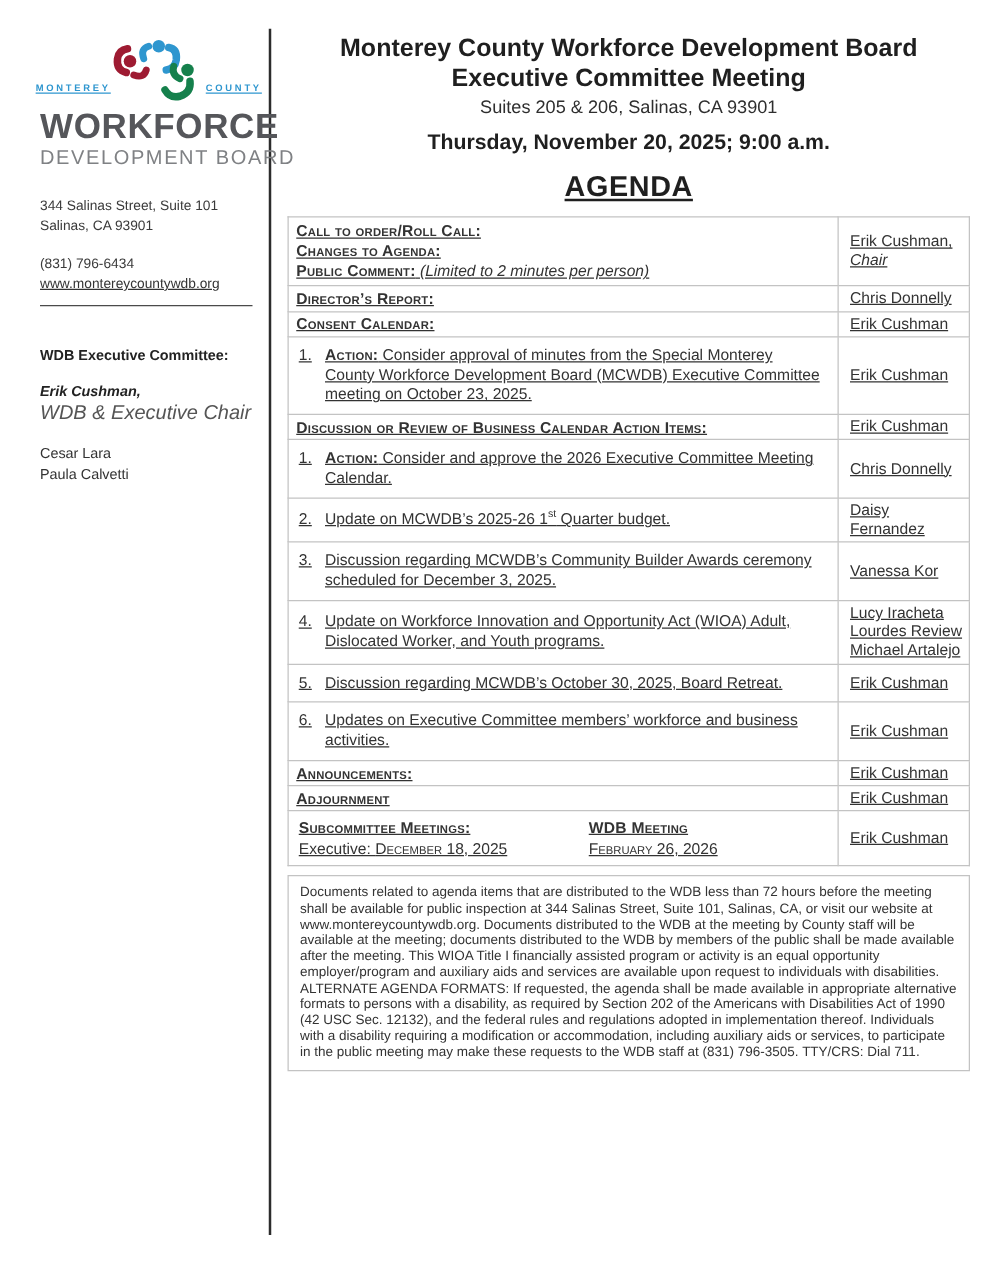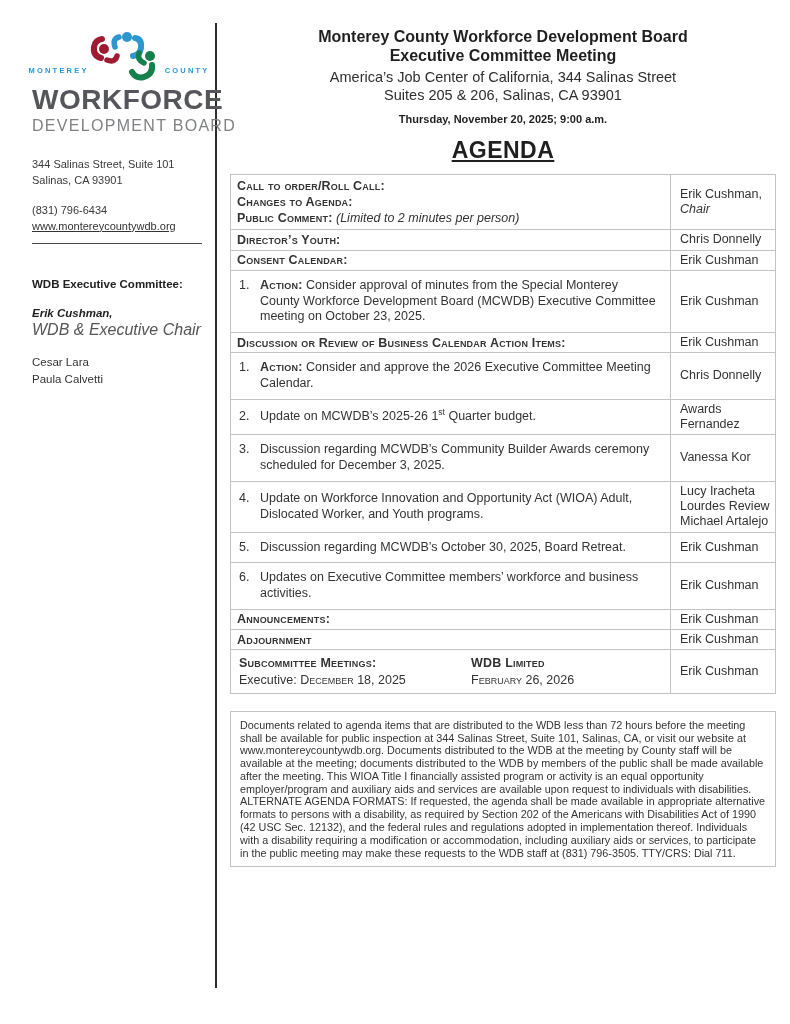--- a/index.html
+++ b/index.html
@@ -8,62 +8,62 @@
     font-family:"Liberation Sans", sans-serif; color:#333; overflow:hidden;
   }
 
   
   .vdivider { position:absolute; left:215px; top:23px; width:2px; height:965px; background:#2c2c2c; }
 
   
   .sidebar { position:absolute; left:32px; top:30px; width:174px; }
   .logo { width:174px; }
   .logo-mark-row { display:flex; align-items:center; justify-content:center; }
-  .logo-word-side { font-size:7.5px; font-weight:bold; letter-spacing:2.2px; color:#2e96cf; margin-top:16px; white-space:nowrap; }
+  .logo-word-side { font-size:7.5px; font-weight:bold; letter-spacing:2.2px; color:#2e96cf; margin-top:16px; white-space:nowrap;text-decoration:underline; }
   .logo-workforce { font-size:28px; font-weight:bold; color:#55565a; letter-spacing:0.5px; line-height:1; margin-top:-8px; text-align:center; }
   .logo-devboard { font-size:16px; color:#7f8184; letter-spacing:1.3px; font-weight:400; margin-top:3px; text-align:center; white-space:nowrap; }
 
   .sb-address { margin-top:22px; font-size:11px; line-height:1.45; color:#3a3a3a; }
   .sb-phone { margin-top:15px; font-size:11px; color:#3a3a3a; }
   .sb-link { font-size:11px; color:#333; text-decoration:underline; cursor:pointer; }
   .sb-rule { margin-top:9px; border:none; border-top:1.5px solid #4a4a4a; width:170px; margin-left:0; }
   .sb-committee { margin-top:34px; font-size:11.5px; font-weight:bold; color:#222; }
   .sb-chair-name { margin-top:17px; font-size:11.5px; font-weight:bold; font-style:italic; color:#222; }
   .sb-chair-title { font-size:16px; font-style:italic; color:#555; line-height:1.35; }
   .sb-members { margin-top:14px; font-size:11.5px; line-height:1.4; color:#333; }
 
   
   .main { position:absolute; left:230px; top:28px; width:546px; }
-  .m-title { text-align:center; font-weight:bold; font-size:16px; line-height:1.18; color:#1f1f1f; }
+  .m-title { text-align:center; font-weight:bold; font-size:20px; line-height:1.18; color:#1f1f1f; }
   .m-sub { text-align:center; font-size:14.5px; line-height:1.26; color:#2e2e2e; }
   .m-sub-block { margin-top:2px; }
-  .m-date { text-align:center; font-size:11px; font-weight:bold; color:#1f1f1f; margin-top:9px; }
+  .m-date { text-align:center; font-size:17px; font-weight:bold; color:#1f1f1f; margin-top:9px; }
   .m-agenda { text-align:center; font-size:23px; font-weight:bold; text-decoration:underline; color:#1f1f1f; margin-top:12px; letter-spacing:0.5px; }
 
   
-  table.agenda { width:546px; border-collapse:collapse; table-layout:fixed; margin-top:10px; font-size:12.5px; color:#333; }
+  table.agenda { width:546px; border-collapse:collapse; table-layout:fixed; margin-top:10px; font-size:12.5px; color:#333;text-decoration:underline; }
   table.agenda td { border:1px solid #c3c3c3; vertical-align:middle; }
   td.cl { width:427px; padding:2px 6px; }
   td.cr { padding:2px 4px 2px 9px; line-height:1.22; }
   .sc  { font-variant:small-caps; }
   .scb { font-variant:small-caps; font-weight:bold; letter-spacing:0.2px; }
   .note-italic { font-style:italic; }
   .presenter-title { font-style:italic; }
   .row-multi { line-height:1.28; padding-top:3px !important; padding-bottom:3px !important; }
   .item { display:flex; padding:5px 2px 5px 2px; line-height:1.26; }
   .item .num { flex:none; width:21px; }
   .item .txt { flex:1; padding-right:4px; }
   sup { font-size:8.5px; line-height:0;text-align:center; }
   .meet-row { display:flex; padding:3px 2px; line-height:1.3; }
   .meet-col-a { width:232px; flex:none; }
   .meet-col-b { flex:1; }
 
   
   .footer-box {
-    box-sizing:border-box; width:546px; margin-top:17px;
+    box-sizing:border-box; width:546px; margin-top:7px;
     border:1px solid #c3c3c3; padding:7px 9px;
     font-size:10.8px; line-height:1.185; color:#333; text-align:left;
   }
 </style>
 </head>
 <body>
 
 <div class="page">
 
   <div class="vdivider"></div>
@@ -115,21 +115,20 @@
     <div class="sb-members">
       <div>Cesar Lara</div>
       <div>Paula Calvetti</div>
     </div>
   </div>
 
   <div class="main">
     <div class="m-title">Monterey County Workforce Development Board</div>
     <div class="m-title">Executive Committee Meeting</div>
     <div class="m-sub-block">
-      <div class="m-sub">America’s Job Center of California, 344 Salinas Street</div>
       <div class="m-sub">Suites 205 &amp; 206, Salinas, CA 93901</div>
     </div>
     <div class="m-date">Thursday, November 20, 2025; 9:00 a.m.</div>
     <div class="m-agenda">AGENDA</div>
 
     <table class="agenda">
 
       <tbody>
           <tr>
         <td class="cl row-multi">
@@ -140,21 +139,21 @@
             <span class="note-italic">(Limited to 2 minutes per person)</span>
           </div>
         </td>
         <td class="cr">
           <div>Erik Cushman,</div>
           <div class="presenter-title">Chair</div>
         </td>
       </tr>
 
       <tr>
-        <td class="cl"><span class="scb">Director’s Youth:</span></td>
+        <td class="cl"><span class="scb">Director’s Report:</span></td>
         <td class="cr">Chris Donnelly</td>
       </tr>
 
       <tr>
         <td class="cl"><span class="scb">Consent Calendar:</span></td>
         <td class="cr">Erik Cushman</td>
       </tr>
 
       <tr>
         <td class="cl">
@@ -181,21 +180,21 @@
         <td class="cr">Chris Donnelly</td>
       </tr>
 
       <tr>
         <td class="cl">
           <div class="item">
             <span class="num">2.</span>
             <span class="txt"><span>Update on MCWDB’s 2025-26 1</span><sup>st</sup><span> Quarter budget.</span></span>
           </div>
         </td>
-        <td class="cr">Awards Fernandez</td>
+        <td class="cr">Daisy Fernandez</td>
       </tr>
 
       <tr>
         <td class="cl">
           <div class="item">
             <span class="num">3.</span>
             <span class="txt">Discussion regarding MCWDB’s Community Builder Awards ceremony scheduled for December 3, 2025.</span>
           </div>
         </td>
         <td class="cr">Vanessa Kor</td>
@@ -246,21 +245,21 @@
       </tr>
 
       <tr>
         <td class="cl">
           <div class="meet-row">
             <div class="meet-col-a">
               <div><span class="scb">Subcommittee Meetings:</span></div>
               <div><span>Executive: </span><span class="sc">December 18, 2025</span></div>
             </div>
             <div class="meet-col-b">
-              <div><span class="scb">WDB Limited</span></div>
+              <div><span class="scb">WDB Meeting</span></div>
               <div><span class="sc">February 26, 2026</span></div>
             </div>
           </div>
         </td>
         <td class="cr">Erik Cushman</td>
       </tr>
     </tbody>
       </table>
 
     <div class="footer-box">Documents related to agenda items that are distributed to the WDB less than 72 hours before the meeting shall be available for public inspection at 344 Salinas Street, Suite 101, Salinas, CA, or visit our website at www.montereycountywdb.org. Documents distributed to the WDB at the meeting by County staff will be available at the meeting; documents distributed to the WDB by members of the public shall be made available after the meeting. This WIOA Title I financially assisted program or activity is an equal opportunity employer/program and auxiliary aids and services are available upon request to individuals with disabilities. ALTERNATE AGENDA FORMATS: If requested, the agenda shall be made available in appropriate alternative formats to persons with a disability, as required by Section 202 of the Americans with Disabilities Act of 1990 (42 USC Sec. 12132), and the federal rules and regulations adopted in implementation thereof. Individuals with a disability requiring a modification or accommodation, including auxiliary aids or services, to participate in the public meeting may make these requests to the WDB staff at (831) 796-3505. TTY/CRS: Dial 711.</div>

